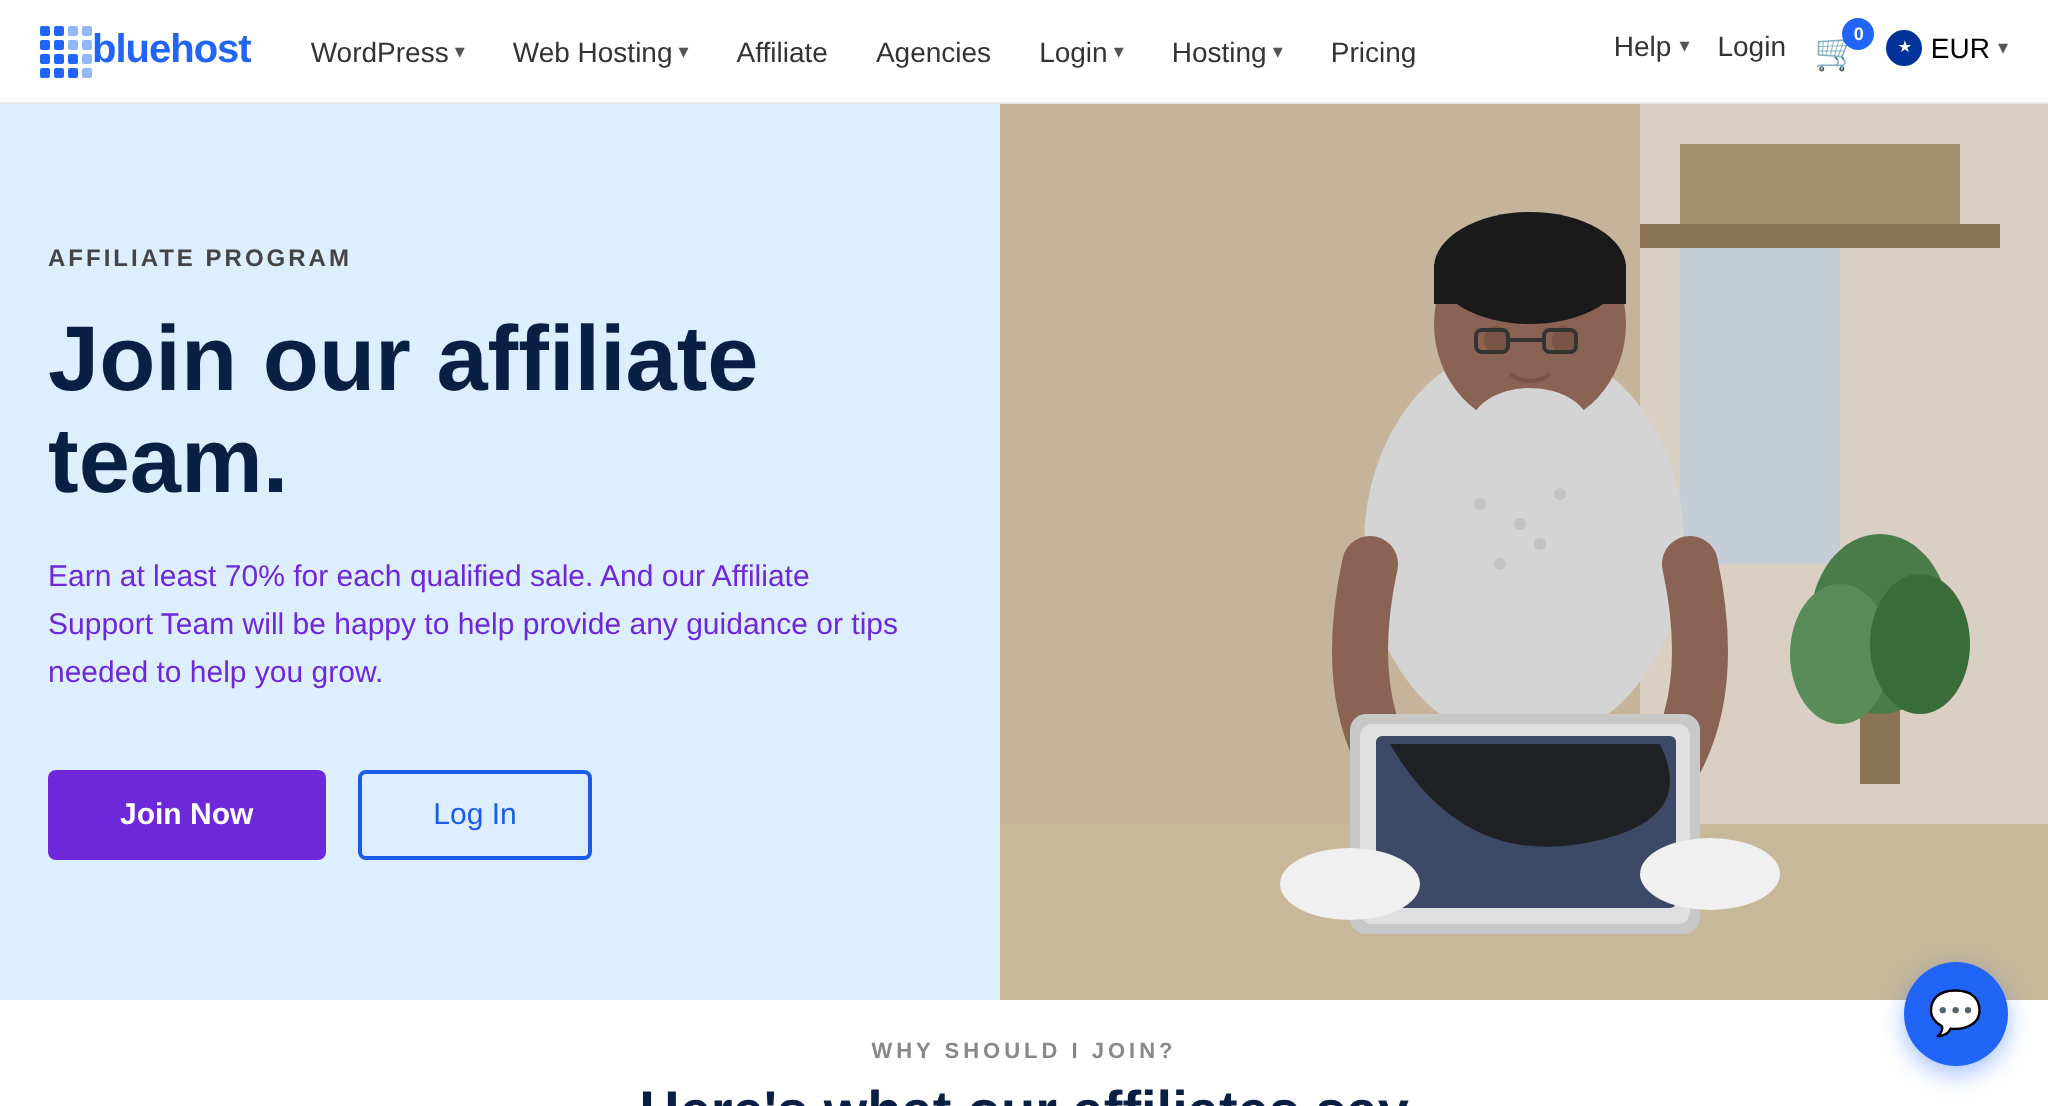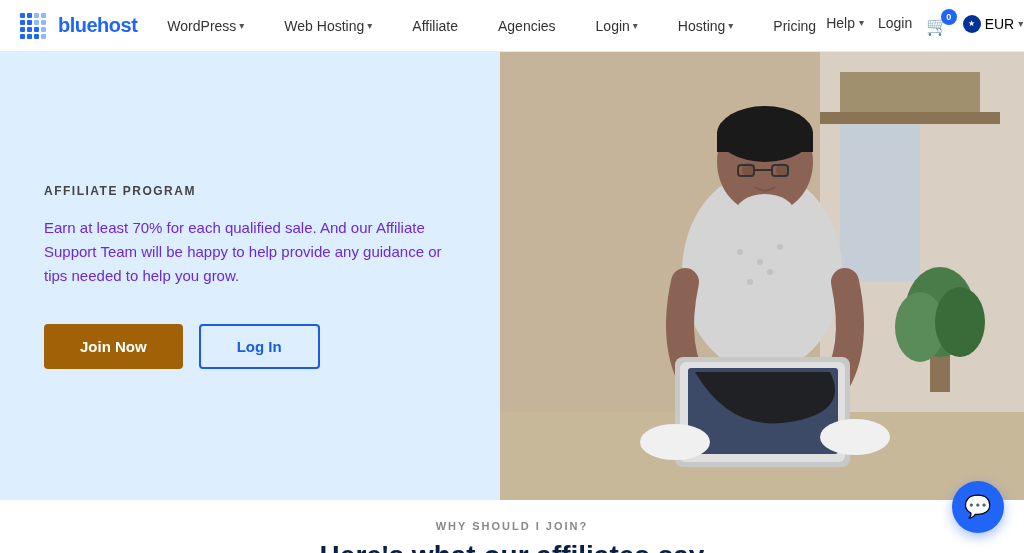--- a/index.html
+++ b/index.html
@@ -12,21 +12,21 @@
       height: 52px;
       padding: 0 20px;
       background: #fff;
       border-bottom: 1px solid #e8e8e8;
       position: relative;
       z-index: 10;
     }
     .nav-logo {
       display: flex;
       align-items: center;
-      gap: 12px;
+      gap: 0;
       margin-right: 20px;
       text-align: center;
     }
     .nav-logo-grid {
       display: grid;
       grid-template-columns: repeat(4, 5px);
       grid-template-rows: repeat(4, 5px);
       gap: 2px;
     }
     .nav-logo-dot {
@@ -38,21 +38,21 @@
     .nav-logo-dot.light { background: #90b8fb; }
     .nav-logo-text {
       font-size: 20px;
       font-weight: 700;
       color: #2065f8;
       letter-spacing: -0.5px;
     }
     .nav-links {
       display: flex;
       align-items: center;
-      gap: 20px;
+      gap: 4px;
       flex: 1;
     }
     .nav-item {
       display: flex;
       align-items: center;
       gap: 3px;
       padding: 6px 10px;
       font-size: 14px;
       color: #333;
       cursor: pointer;
@@ -118,21 +118,21 @@
     }
 
     
     .hero {
       display: flex;
       height: 448px;
     }
     .hero-left {
       width: 500px;
       background: #ddeeff;
-      padding: 50px 44px;
+      padding: 50px 24px;
       display: flex;
       flex-direction: column;
       justify-content: center;
     }
     .hero-tag {
       font-size: 12px;
       font-weight: 600;
       color: #444;
       letter-spacing: 1.5px;
       text-transform: uppercase;
@@ -150,36 +150,36 @@
       color: #6d28d9;
       line-height: 1.6;
       margin-bottom: 36px;
       max-width: 430px;
     }
     .hero-buttons {
       display: flex;
       gap: 16px;
     }
     .btn-primary {
-      background: #a16207;
+      background: #6d28d9;
       color: #fff;
       border: none;
       padding: 14px 36px;
       font-size: 15px;
       font-weight: 600;
       border-radius: 4px;
       cursor: pointer;
     }
     .btn-secondary {
       background: transparent;
       color: #1a5ce5;
       border: 2px solid #1a5ce5;
       padding: 12px 36px;
       font-size: 15px;
-      font-weight: 700;
+      font-weight: 400;
       border-radius: 4px;
       cursor: pointer;
     }
     .hero-right {
       flex: 1;
       background: #c8b8a0;
       overflow: hidden;
       position: relative;
     }
     
@@ -308,20 +308,21 @@
       </div>
       <span>EUR</span>
       <span class="nav-chevron">▾</span>
     </div>
   </div>
 </nav>
 
 <div class="hero">
   <div class="hero-left">
     <div class="hero-tag">AFFILIATE PROGRAM</div>
+    <h1 class="hero-title">Join our affiliate team.</h1>
     <p class="hero-desc">Earn at least 70% for each qualified sale. And our Affiliate Support Team will be happy to help provide any guidance or tips needed to help you grow.</p>
     <div class="hero-buttons">
       <button class="btn-primary">Join Now</button>
       <button class="btn-secondary">Log In</button>
     </div>
   </div>
   <div class="hero-right">
 
     <svg class="person-svg" viewBox="0 0 524 448" xmlns="http://www.w3.org/2000/svg">
 

